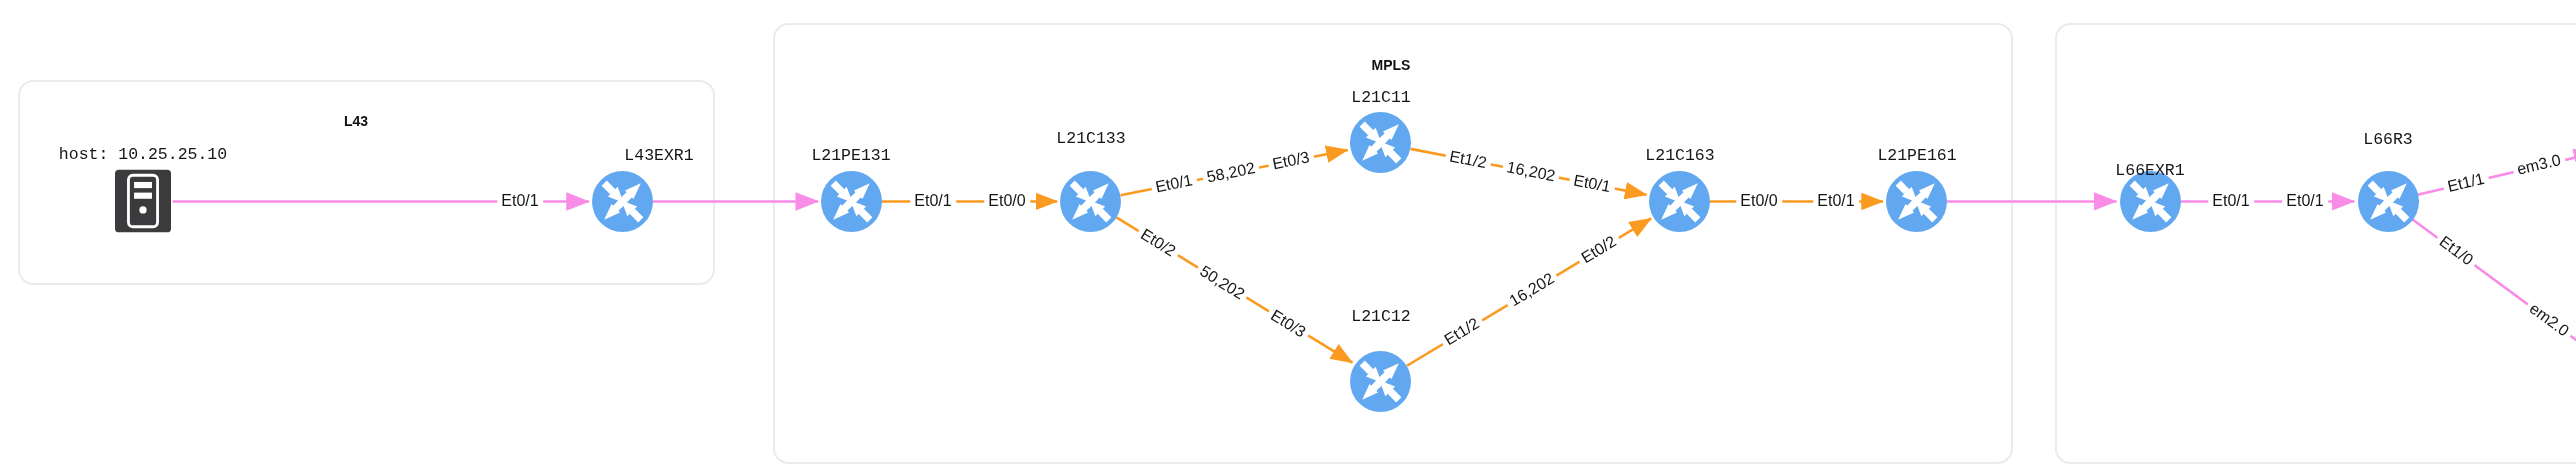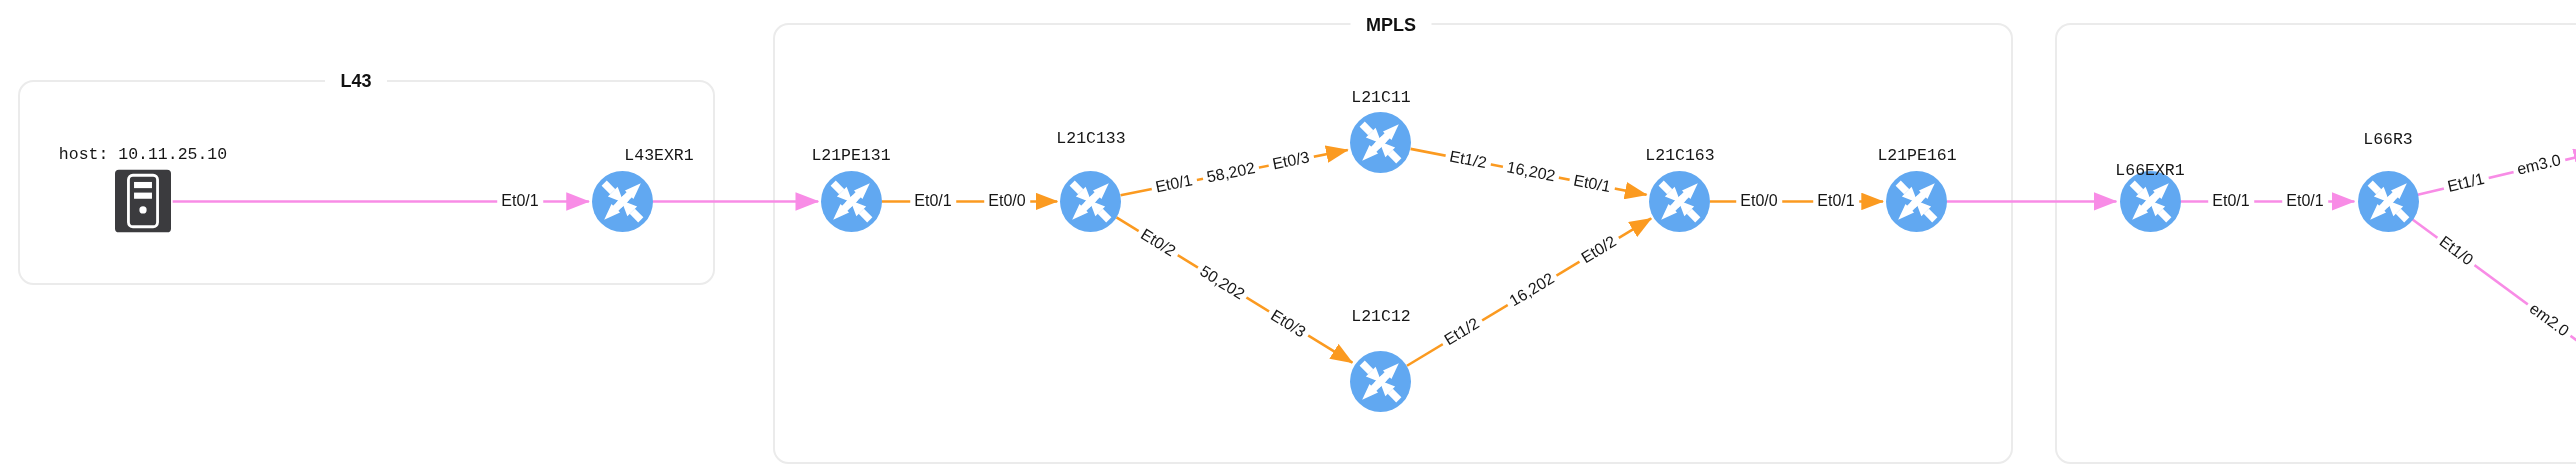--- a/index.html
+++ b/index.html
@@ -1,20 +1,20 @@
 <!DOCTYPE html>
 <html style="font-size:8.2px"><head>
 <meta charset="utf-8">
 <style>
   html,body{margin:0;padding:0;background:#fff;}
   body{font-family:"Liberation Sans","DejaVu Sans",sans-serif;}
   #canvas{position:relative;width:3836px;height:476px;background:#fff;overflow:hidden;}
   .group{position:absolute;border:2.6px solid #ebebeb;border-radius:15.5px;z-index:1;}
   .gtitle{position:absolute;transform:translate(-50%,-50%);background:#fff;padding:1px 15.5px;
-          font-size:18px;font-weight:bold;color:#111;z-index:2;white-space:nowrap;}
+          font-size:14px;font-weight:bold;color:#111;z-index:2;white-space:nowrap;margin-top:40px;}
   #edges{position:absolute;left:0;top:0;z-index:2;}
   .lk-pink{stroke:#f88ce6;stroke-width:5;fill:none;}
   .lk-orange{stroke:#fb9a20;stroke-width:5;fill:none;}
   .lk-blue{stroke:#a6cbf3;stroke-width:4;fill:none;}
   .node{position:absolute;z-index:3;}
   .node svg{display:block;width:100%;height:100%;}
   .nlabel{position:absolute;transform:translate(-50%,-50%);font-size:16.5px;color:#161616;
           white-space:nowrap;z-index:3;font-family:Liberation Mono, monospace;}
   .elabel{position:absolute;transform:translate(-50%,-50%);font-size:16px;color:#161616;
           background:#fff;padding:0px 4.1px;white-space:nowrap;z-index:4;line-height:1.15;}
@@ -75,21 +75,21 @@
 
   <div class="node" style="left:115px;top:169px;width:56px;height:64px">
     <svg viewBox="0 0 100 112">
       <rect x="0" y="0" width="100" height="112" rx="7" fill="#3b3b3e"></rect>
       <rect x="24" y="10" width="52" height="92" rx="8" fill="none" stroke="#fff" stroke-width="5"></rect>
       <rect x="34" y="22" width="32" height="11" fill="#fff"></rect>
       <rect x="34" y="41" width="32" height="11" fill="#fff"></rect>
       <circle cx="50" cy="72" r="6.5" fill="#fff"></circle>
     </svg>
   </div>
-  <div class="nlabel" style="left:143px;top:154px">host: 10.11.25.10</div>
+  <div class="nlabel" style="left:143px;top:154px">host: 10.25.25.10</div>
 
   <div class="node" style="left:592px;top:171px;width:61px;height:61px">
     <svg viewBox="0 0 100 100">
       <circle cx="50" cy="50" r="50" fill="#61a8f1"></circle>
       <g fill="#fff" stroke="#fff" stroke-width="12">
         <path d="M44,56 L62,38"></path>
           <path d="M56,44 L38,62"></path>
           <path d="M20,20 L34,34"></path>
           <path d="M80,80 L66,66"></path>
       </g>

